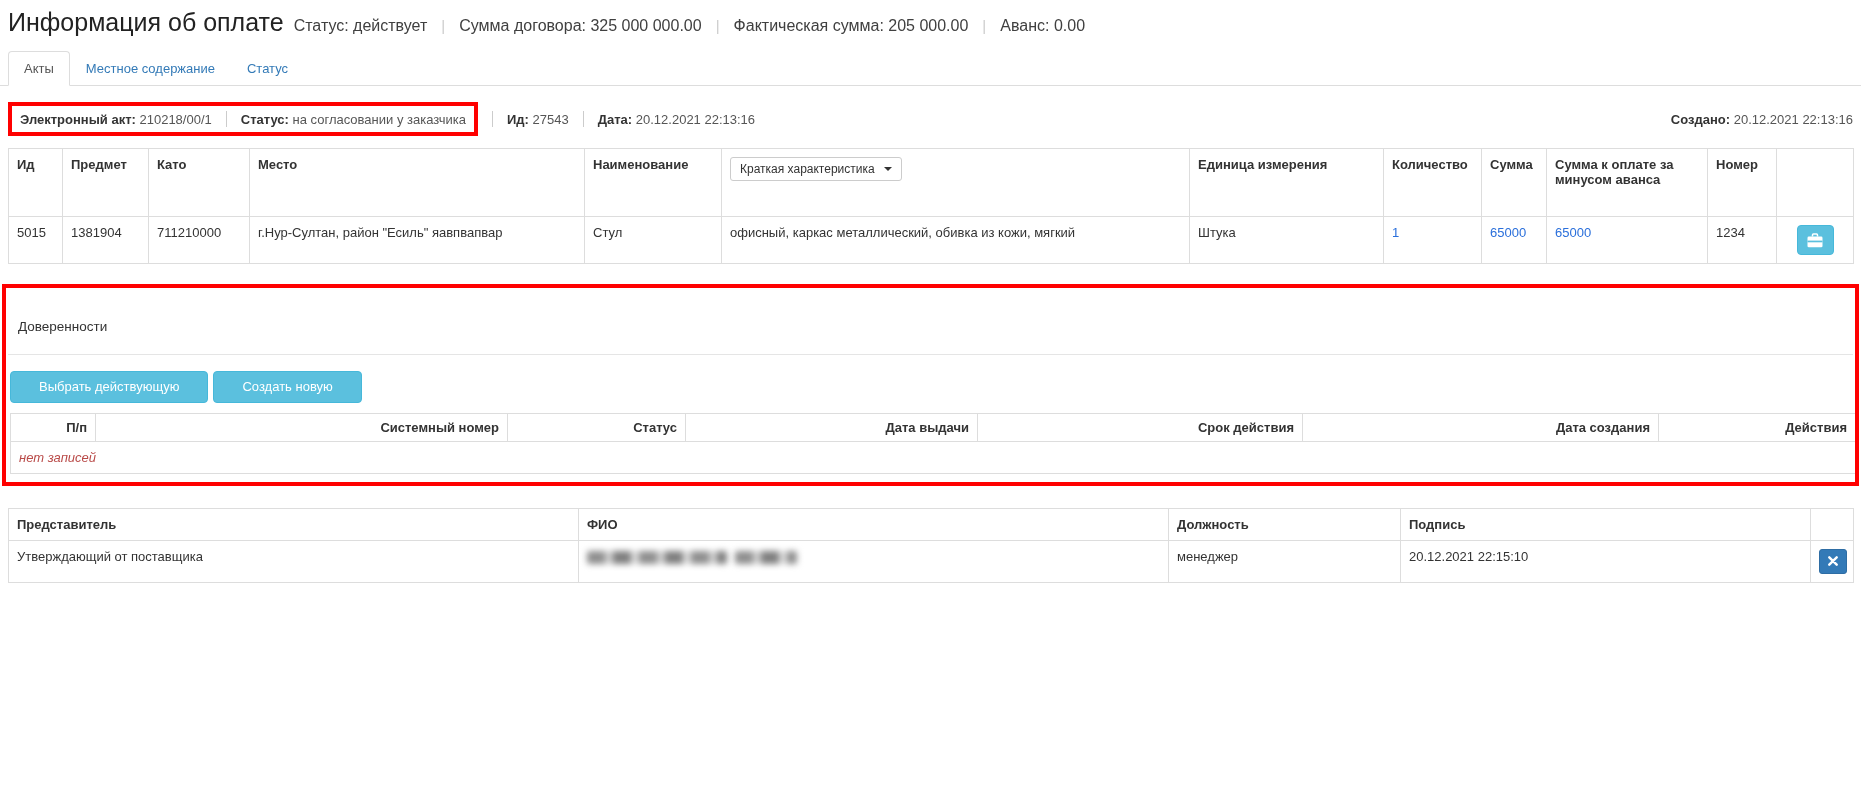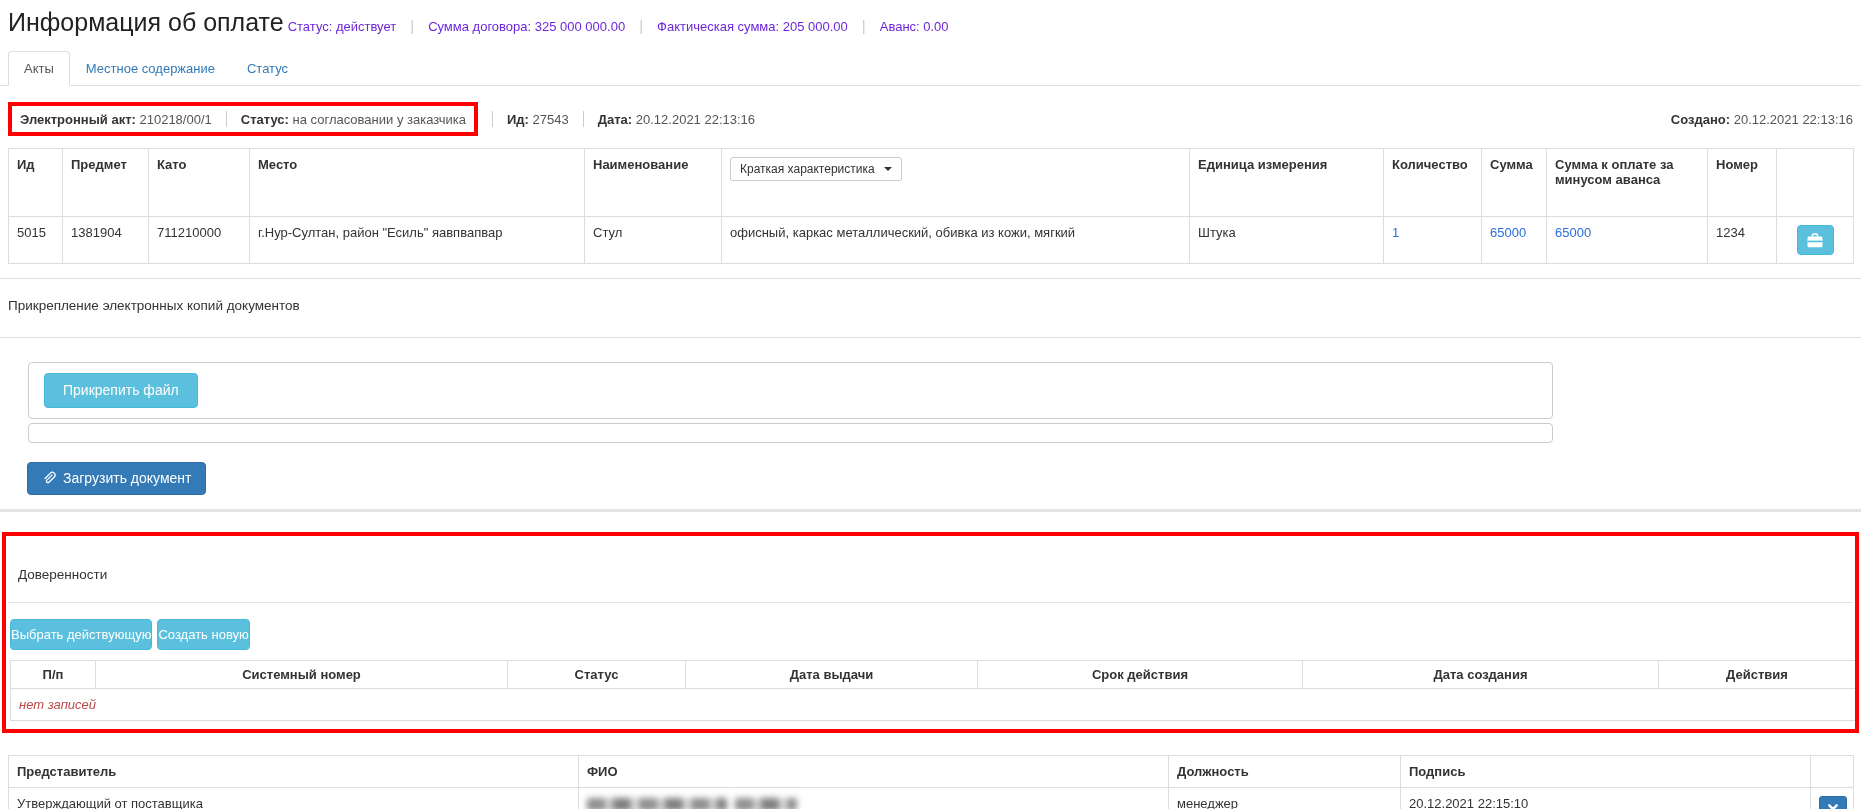--- a/index.html
+++ b/index.html
@@ -6,22 +6,22 @@
   html,body { margin:0; padding:0; background:#fff; }
   body {
     width:1861px; min-height:809px;
     font-family:"Liberation Sans", sans-serif;
     font-size:13px; color:#333;
   }
   .page { padding:0 8px; position:relative; }
 
   
   .topbar { padding-top:8px; display:flex; align-items:baseline; white-space:nowrap; }
-  .topbar h1 { font-size:25px; font-weight:400; color:#222; margin:0 4px 0 0; display:inline; }
-  .topbar .meta { color:#6d28d9; font-size:13px; }
+  .topbar h1 { font-size:25px; font-weight:400; color:#222; margin:0 10px 0 0; display:inline; }
+  .topbar .meta { color:#404040; font-size:16px; }
   .hsep { color:#ccc; margin:0 14px; font-size:15px; }
 
   
   .tabs { margin:14px -8px 0; padding:0 8px; border-bottom:1px solid #ddd; display:flex; }
   .tab {
     padding:9px 15px; font-size:13px; color:#337ab7; text-decoration:none;
     border:1px solid transparent; border-radius:4px 4px 0 0; margin-bottom:-1px; cursor:pointer;
   }
   .tab.active {
     color:#555; background:#fff; border-color:#ddd #ddd #fff; cursor:default;
@@ -72,22 +72,22 @@
   .btn-attach { font-size:14px; padding:8px 18px; }
   .btn-upload { font-size:14px; padding:7px 14px; margin:19px 0 0 19px; }
   .thick-divider { margin:14px -8px 0; border:0; border-top:3px solid #e4e4e4; }
 
   
   .proxy-wrap { position:relative; margin:20px -6px 0; padding:4px 6px 12px; }
   .proxy-wrap::after { content:""; position:absolute; inset:0; border:4px solid #ff0000; pointer-events:none; }
   .panel-heading { padding:22px 10px 20px; border-bottom:1px solid #e5e5e5; color:#333; font-size:13.5px;margin-top:9px; }
   .panel-body { padding:16px 2px 0; }
   .proxy-btns { margin:0 0 10px; display:flex; gap:5px; }
-  .btn-proxy { font-size:13px; padding:7px 0; }
-  table.dov th { text-align:center; padding:6px 8px; }
+  .btn-proxy { font-size:13px; padding:7px 28px; }
+  table.dov th { text-align:right; padding:6px 8px; }
   .empty-row td { text-align:center; color:#b94a48; font-style:italic; padding:9px; border-left:1px solid #ddd; border-right:1px solid #ddd; }
 
   
   .rep-table { margin-top:22px; }
   .rep-table th, .rep-table td { padding:7px 8px; vertical-align:middle; }
   .x-btn { width:28px; height:25px; padding:0; justify-content:center; border-radius:3px; }
   .blurred { display:inline-block; height:13px; border-radius:2px; filter:blur(3px); vertical-align:middle;
     background:repeating-linear-gradient(90deg,#8f8f8f 0 18px,#cfcfcf 18px 26px,#7f7f7f 26px 44px,#dcdcdc 44px 52px); }
   .blur-a { width:140px; margin-right:8px; }
   .blur-b { width:62px; }
@@ -187,38 +187,20 @@
                 <rect x="0.5" y="3.6" width="15" height="10.6" rx="1.3" fill="#fff"></rect>
                 <rect x="0.5" y="7.6" width="15" height="1.7" fill="#5bc0de"></rect>
               </svg>
             </span>
           </button>
         </td>
       </tr>
     </tbody>
   </table>
 
-  <section>
-    <div class="section-heading">Прикрепление электронных копий документов</div>
-    <div class="drop-box">
-      <button class="btn btn-info btn-attach">
-        <span>Прикрепить файл</span>
-      </button>
-    </div>
-    <div class="file-strip"></div>
-    <button class="btn btn-primary btn-upload">
-      <span>
-        <svg width="14" height="14" viewBox="0 0 16 16">
-          <path d="M11.6 4.4 5.6 10.4a1.7 1.7 0 1 0 2.4 2.4l6-6a3.1 3.1 0 1 0-4.4-4.4L3.5 8.5" fill="none" stroke="#fff" stroke-width="1.5" stroke-linecap="round"></path>
-        </svg>
-      </span>
-      <span>Загрузить документ</span>
-    </button>
-    <hr class="thick-divider">
-  </section>
 
   <section class="proxy-wrap">
     <div class="panel-heading">Доверенности</div>
     <div class="panel-body">
       <div class="proxy-btns">
         <button class="btn btn-info btn-proxy">
           <span>Выбрать действующую</span>
         </button>
         <button class="btn btn-info btn-proxy">
           <span>Создать новую</span>

